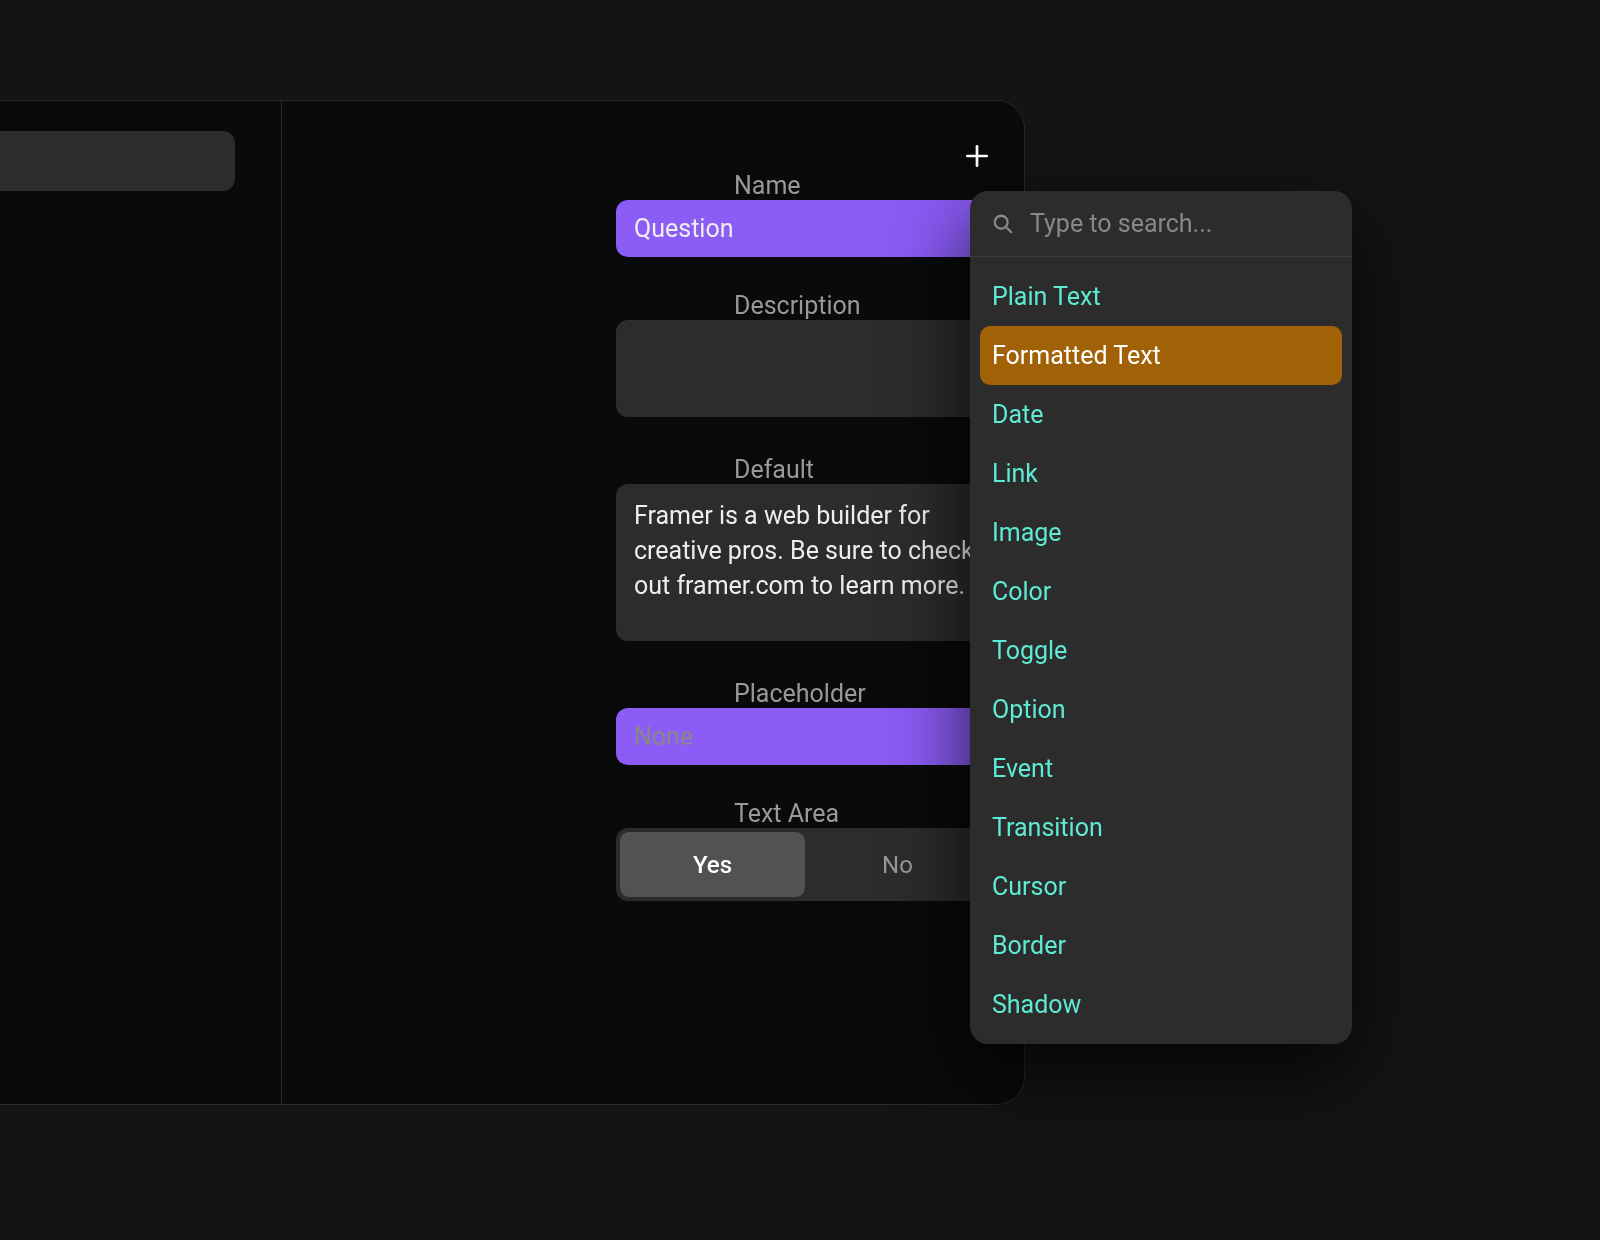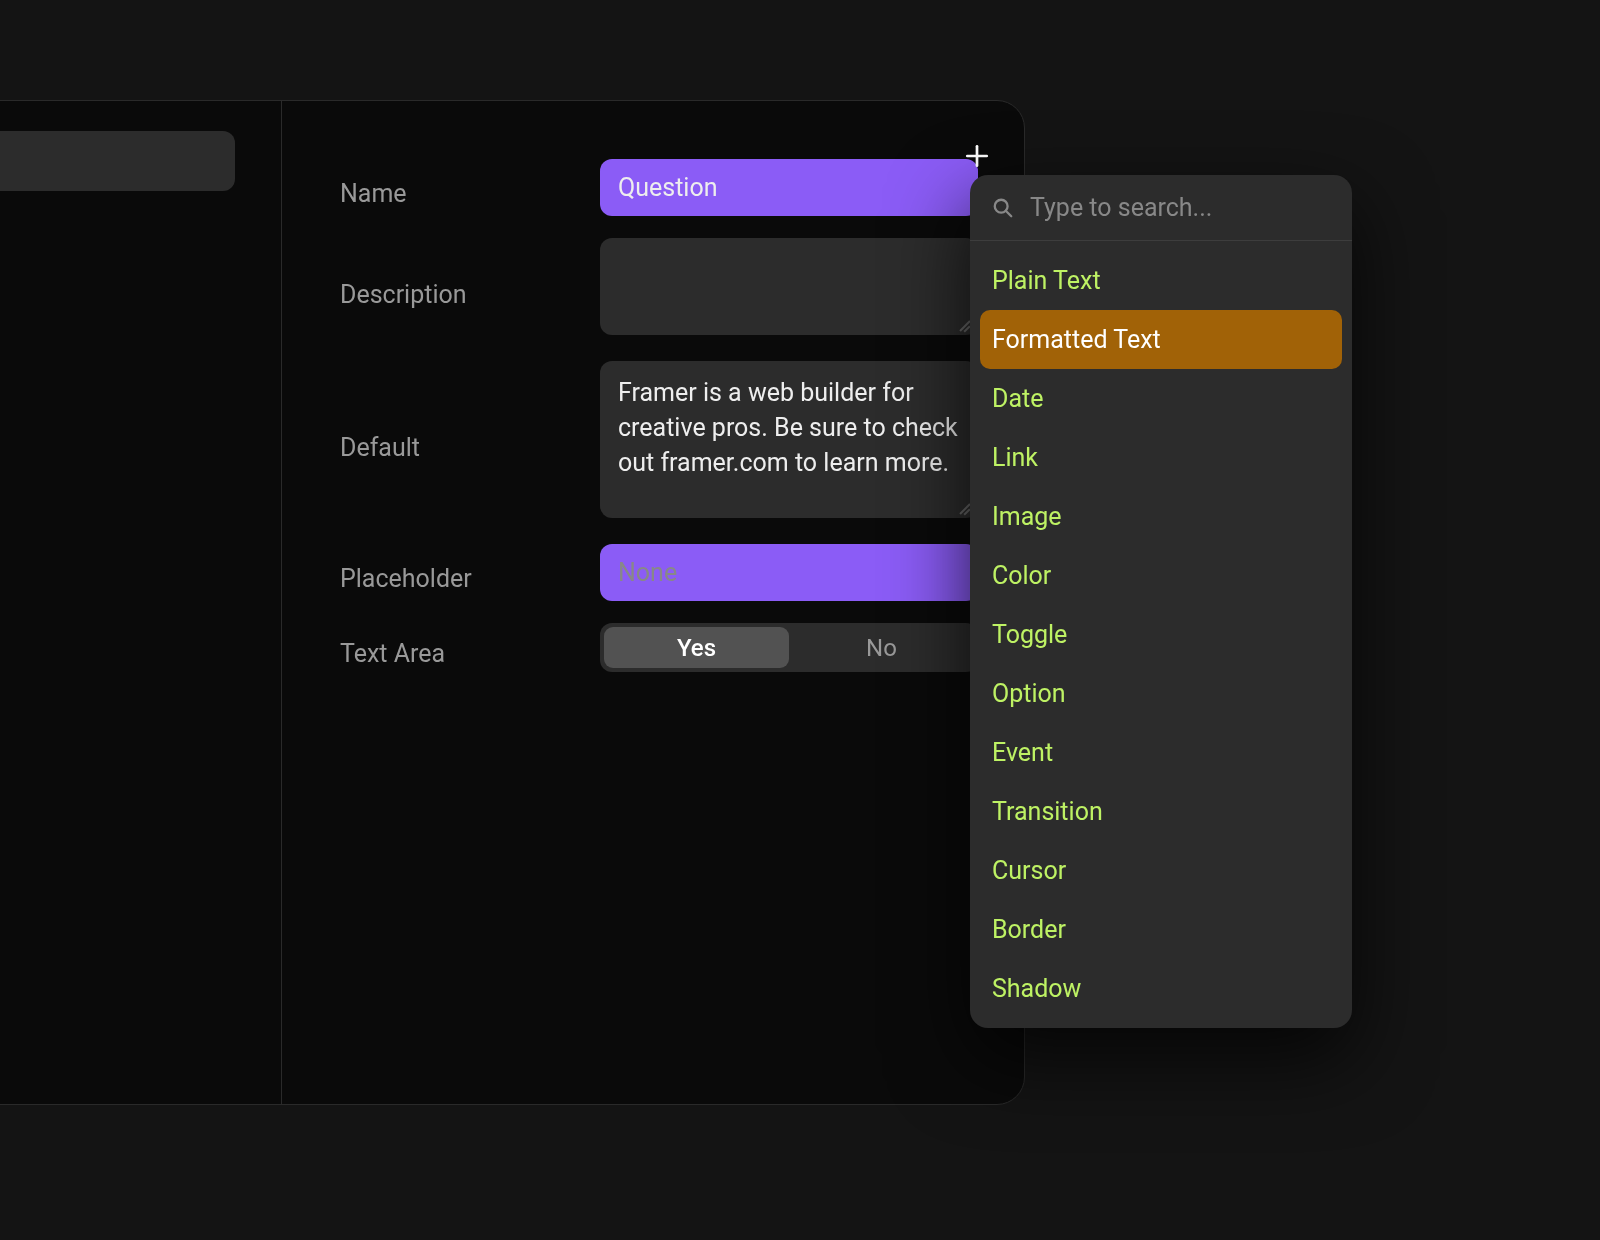--- a/index.html
+++ b/index.html
@@ -37,22 +37,23 @@
       height: 60px;
       width: 274px;
       margin-left: 0;
     }
     .main-content {
       flex: 1;
       padding: 58px 30px 30px 58px;
     }
     .form-row {
       display: flex;
-      align-items: center;
+      align-items: flex-end;
       margin-bottom: 22px;
+      flex-direction: column;
     }
     .form-label {
       color: #999;
       font-size: 25px;
       width: 260px;
       padding-top: 12px;
       flex-shrink: 0;
     }
     .form-input {
       background: #8b5cf6;
@@ -113,21 +114,21 @@
     .form-textarea.small {
       height: 97px;
     }
     .form-textarea.large {
       height: 157px;
     }
     .toggle-group {
       background: #2c2c2c;
       border-radius: 12px;
       width: 378px;
-      height: 49px;
+      height: 73px;
       display: flex;
       padding: 4px;
     }
     .toggle-btn {
       flex: 1;
       border: none;
       border-radius: 9px;
       font-size: 24px;
       font-family: inherit;
       cursor: pointer;
@@ -150,21 +151,21 @@
       justify-content: center;
       cursor: pointer;
       z-index: 5;
     }
     .add-button svg {
       width: 26px;
       height: 26px;
     }
     .dropdown {
       position: absolute;
-      top: 175px;
+      top: 191px;
       left: 970px;
       width: 382px;
       background: #2c2c2c;
       border-radius: 18px;
       box-shadow: 0 30px 80px rgba(0,0,0,0.75);
       z-index: 10;
       overflow: hidden;
     }
     .search-row {
       display: flex;
@@ -187,21 +188,21 @@
       outline: none;
       flex: 1;
     }
     .search-input::placeholder {
       color: #888;
     }
     .dropdown-list {
       padding: 10px;
     }
     .dropdown-item {
-      color: #bef264;
+      color: #5eead4;
       font-size: 25px;
       padding: 15px 12px;
       border-radius: 10px;
       cursor: pointer;
     }
     .dropdown-item.selected {
       background: #a16207;
       color: #fff;
     }
   </style>

